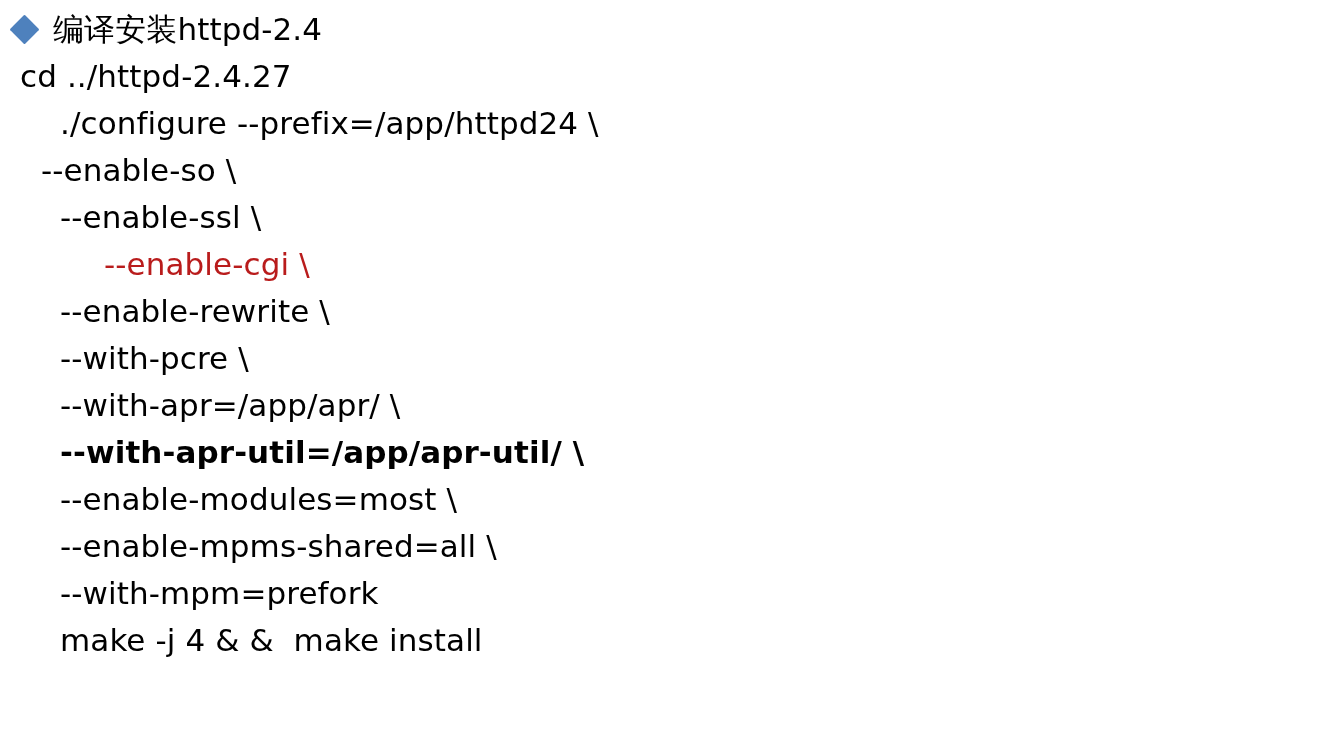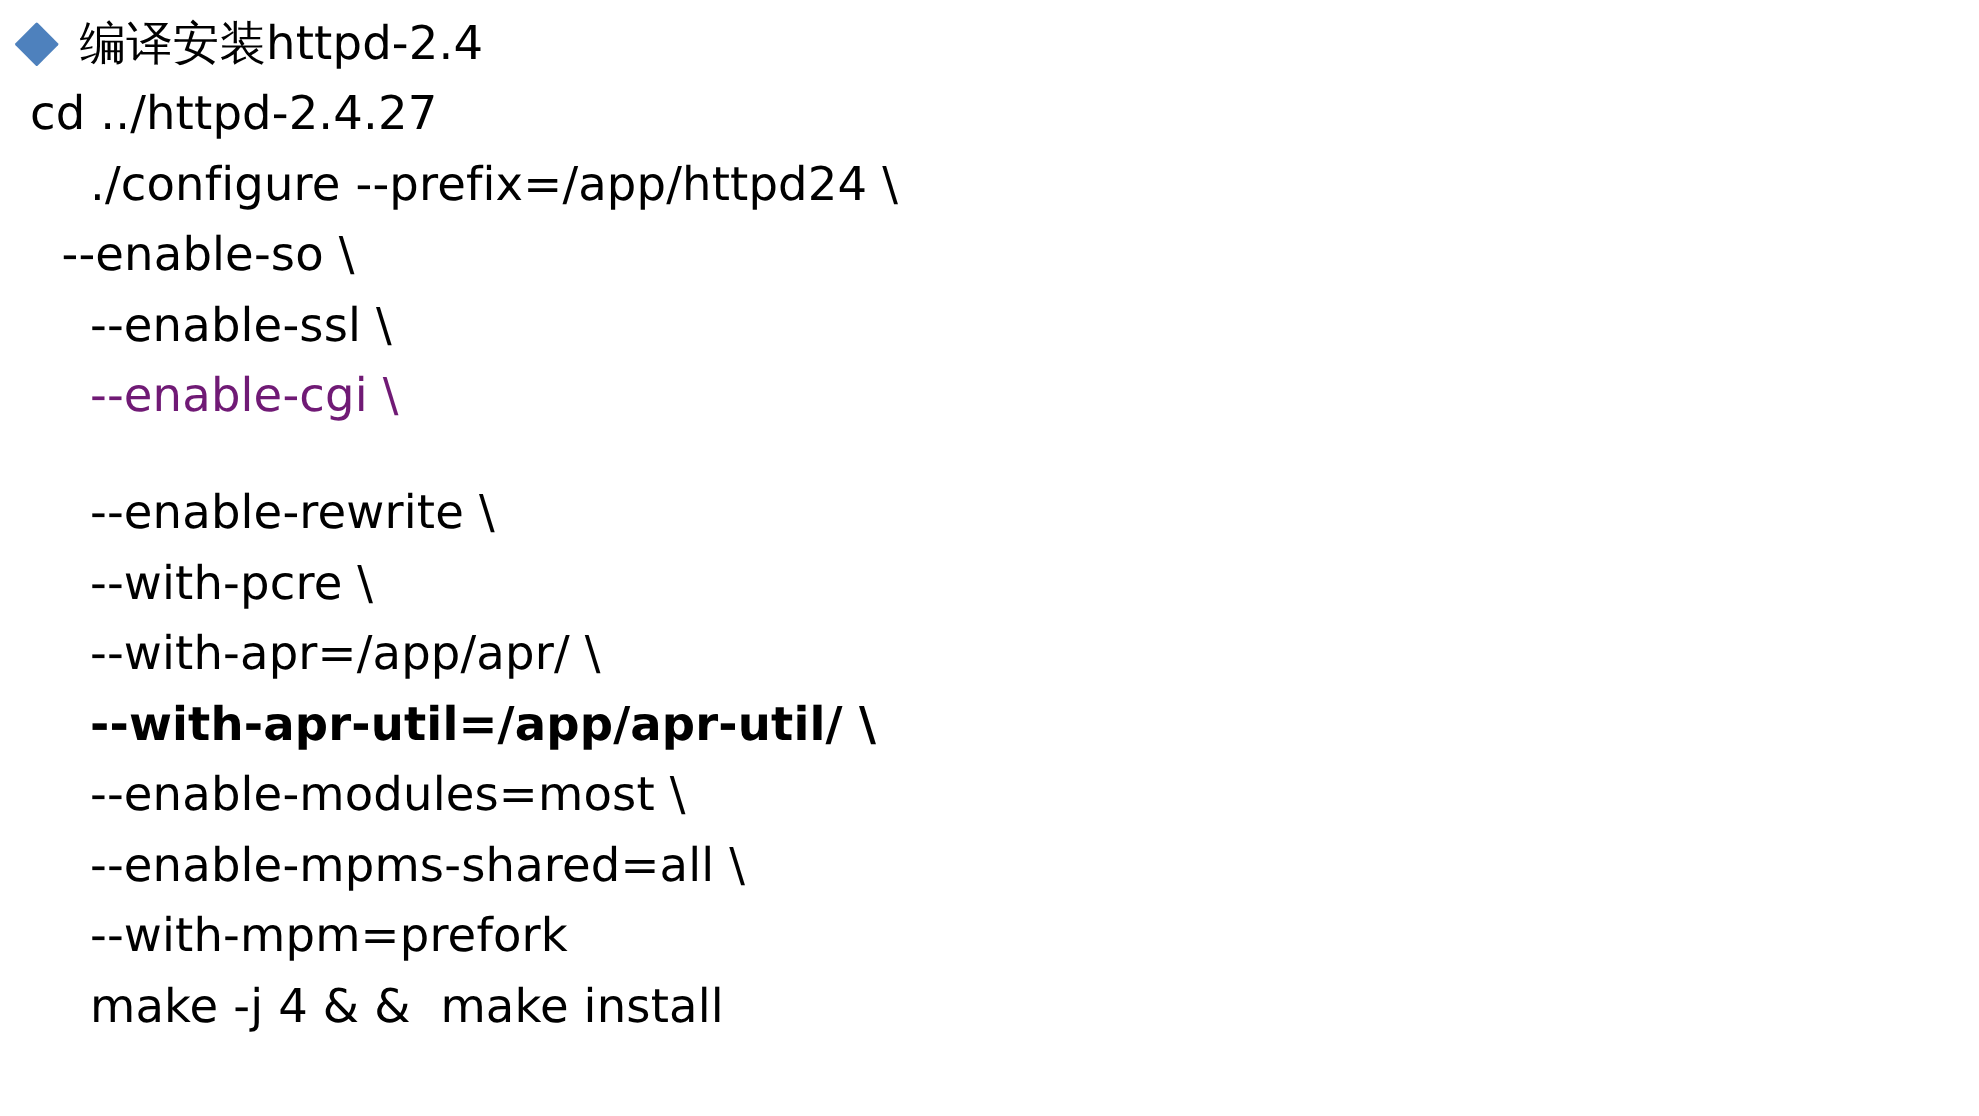--- a/index.html
+++ b/index.html
@@ -73,22 +73,22 @@
 
 <div id="slide" style="background: rgb(255, 255, 255);">
 
   <div id="content-block">
 
   <div class="line bullet-line" style="color: rgb(0, 0, 0);"><span id="bullet-marker" style="background: rgb(78, 129, 189);"></span><span class="cjk">编译安装httpd-2.4</span></div>
       <div class="line cont-line" style="color: rgb(0, 0, 0); padding-left: 20px;"><span class="cjk">cd ../httpd-2.4.27</span></div>
       <div class="line cont-line" style="color: rgb(0, 0, 0);"><span class="cjk">./configure --prefix=/app/httpd24 \</span></div>
       <div class="line cont-line" style="color: rgb(0, 0, 0); padding-left: 41px;"><span class="cjk">--enable-so \</span></div>
       <div class="line cont-line" style="color: rgb(0, 0, 0);"><span class="cjk">--enable-ssl \</span></div>
-      <div class="line cont-line" style="color: #701a75;"><span class="cjk">--enable-cgi \</span></div>
-      <div class="line cont-line" style="color: rgb(0, 0, 0); margin-top: 31px;"><span class="cjk">--enable-rewrite \</span></div>
+      <div class="line cont-line" style="color: #b91c1c; margin-left: 44px;"><span class="cjk">--enable-cgi \</span></div>
+      <div class="line cont-line" style="color: rgb(0, 0, 0);"><span class="cjk">--enable-rewrite \</span></div>
       <div class="line cont-line" style="color: rgb(0, 0, 0);"><span class="cjk">--with-pcre \</span></div>
       <div class="line cont-line" style="color: rgb(0, 0, 0);"><span class="cjk">--with-apr=/app/apr/ \</span></div>
       <div class="line cont-line" style="color: rgb(0, 0, 0); font-weight: bold;"><span class="cjk">--with-apr-util=/app/apr-util/ \</span></div>
       <div class="line cont-line" style="color: rgb(0, 0, 0);"><span class="cjk">--enable-modules=most \</span></div>
       <div class="line cont-line" style="color: rgb(0, 0, 0);"><span class="cjk">--enable-mpms-shared=all \</span></div>
       <div class="line cont-line" style="color: rgb(0, 0, 0);"><span class="cjk">--with-mpm=prefork</span></div>
       <div class="line cont-line" style="color: rgb(0, 0, 0);"><span class="cjk">make -j 4 &amp; &amp;  make install</span></div>
     </div>
 
 </div>

